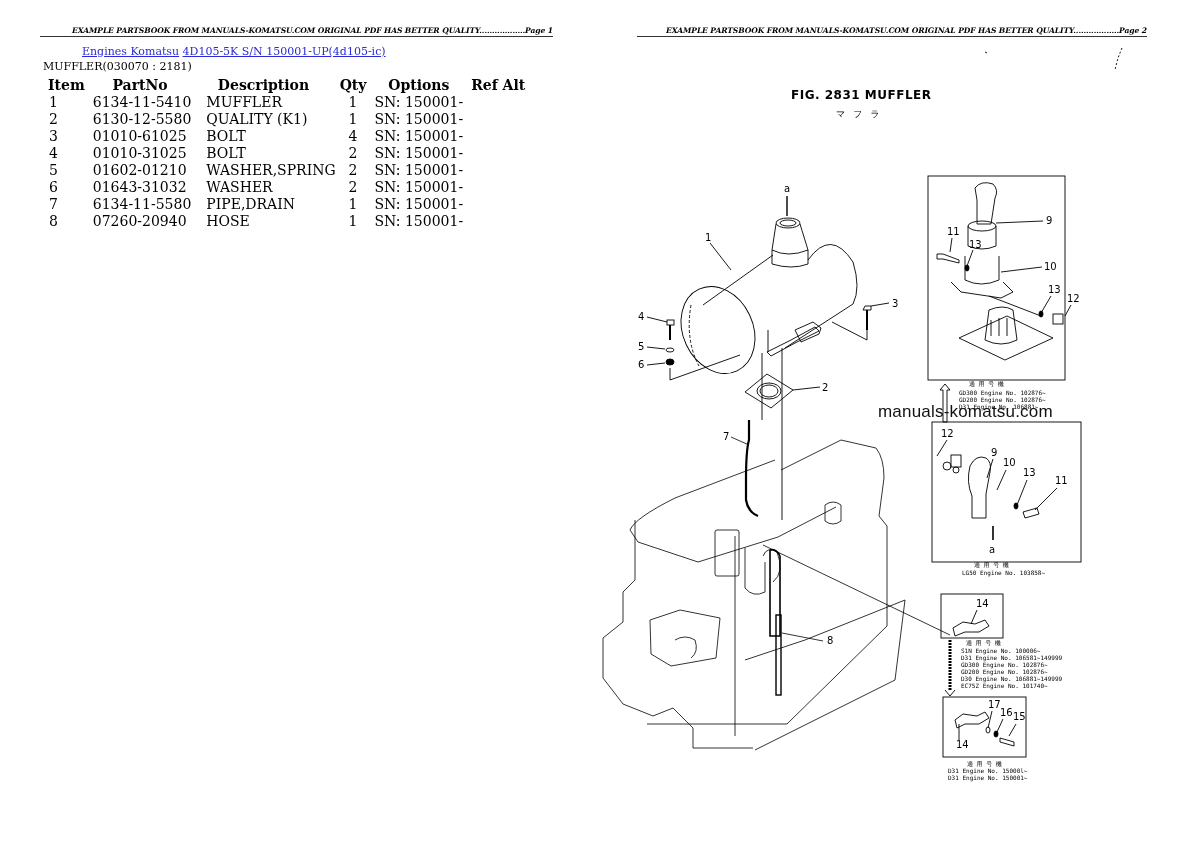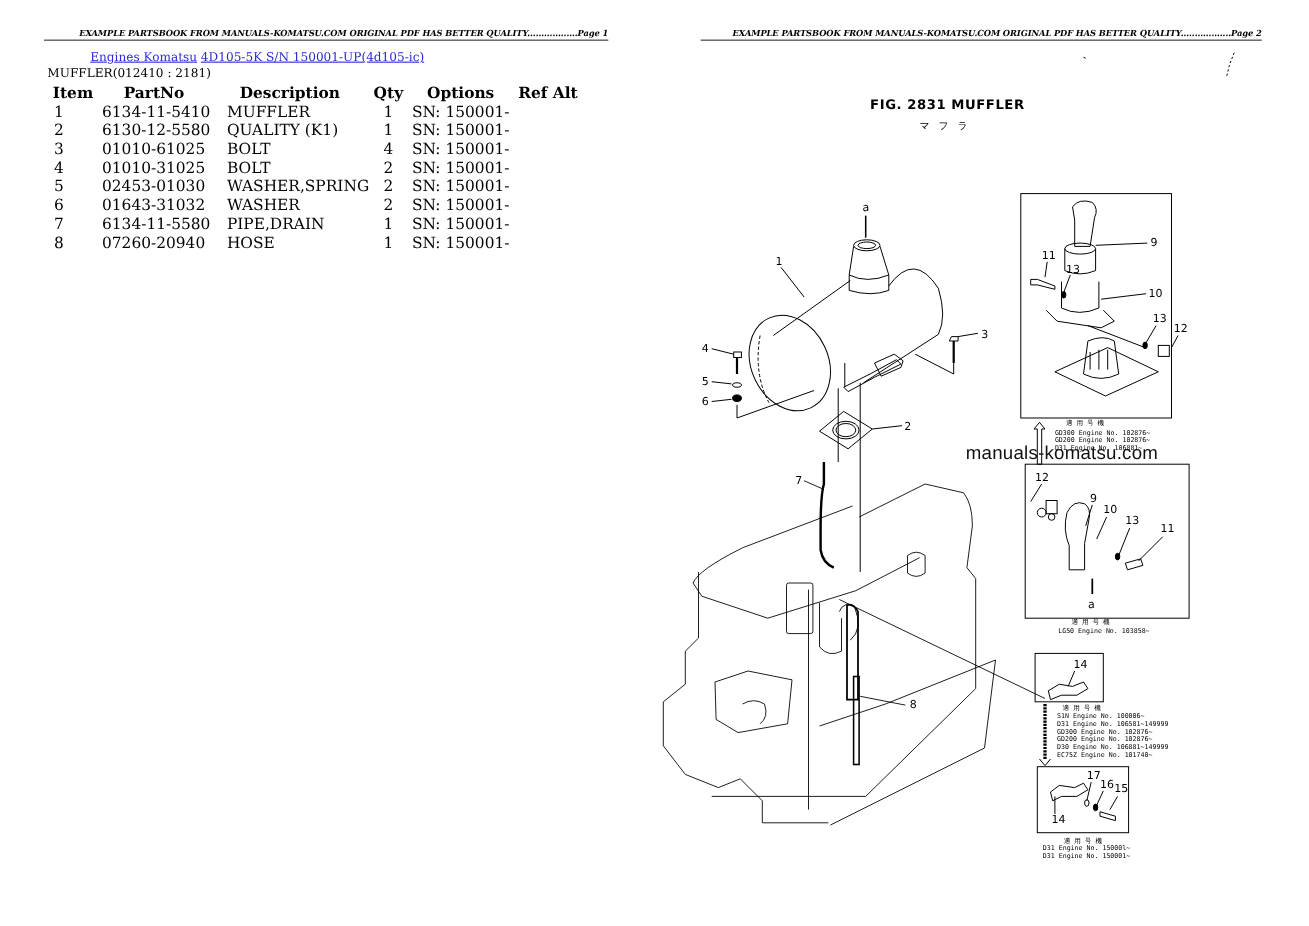--- a/index.html
+++ b/index.html
@@ -30,21 +30,21 @@
 </head>
 <body>
 
 <div class="page page-left">
   <div class="hdr">EXAMPLE PARTSBOOK FROM MANUALS-KOMATSU.COM ORIGINAL PDF HAS BETTER QUALITY..................Page 1</div>
 
   <div class="crumbs">
     <a href="#">Engines Komatsu</a>
     <a href="#">4D105-5K S/N 150001-UP(4d105-ic)</a>
   </div>
-  <div class="subtitle">MUFFLER(012410 : 2181)</div>
+  <div class="subtitle">MUFFLER(030070 : 2181)</div>
 
   <table class="parts">
     <thead>
       <tr>
         <th>Item</th>
         <th>PartNo</th>
         <th>Description</th>
         <th>Qty</th>
         <th>Options</th>
         <th>Ref Alt</th>
@@ -78,21 +78,21 @@
       <tr>
         <td class="c-item">4</td>
         <td class="c-part">01010-31025</td>
         <td class="c-desc">BOLT</td>
         <td class="c-qty">2</td>
         <td>SN: 150001-</td>
         <td></td>
       </tr>
       <tr>
         <td class="c-item">5</td>
-        <td class="c-part">02453-01030</td>
+        <td class="c-part">01602-01210</td>
         <td class="c-desc">WASHER,SPRING</td>
         <td class="c-qty">2</td>
         <td>SN: 150001-</td>
         <td></td>
       </tr>
       <tr>
         <td class="c-item">6</td>
         <td class="c-part">01643-31032</td>
         <td class="c-desc">WASHER</td>
         <td class="c-qty">2</td>

